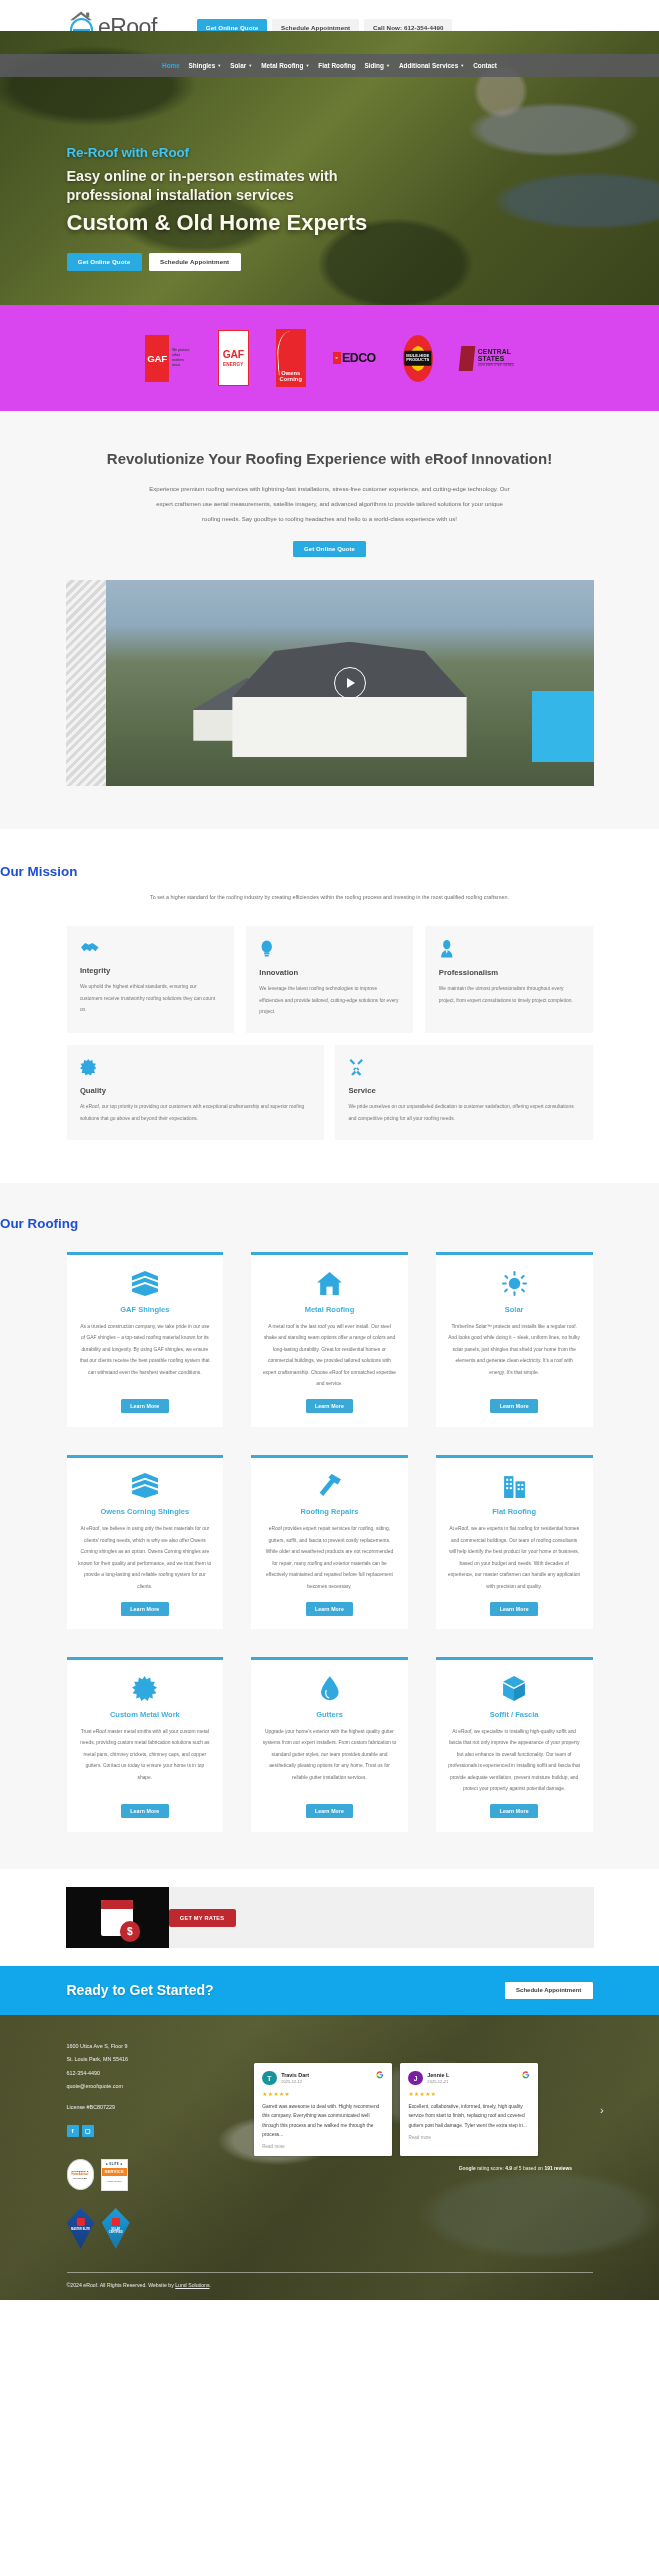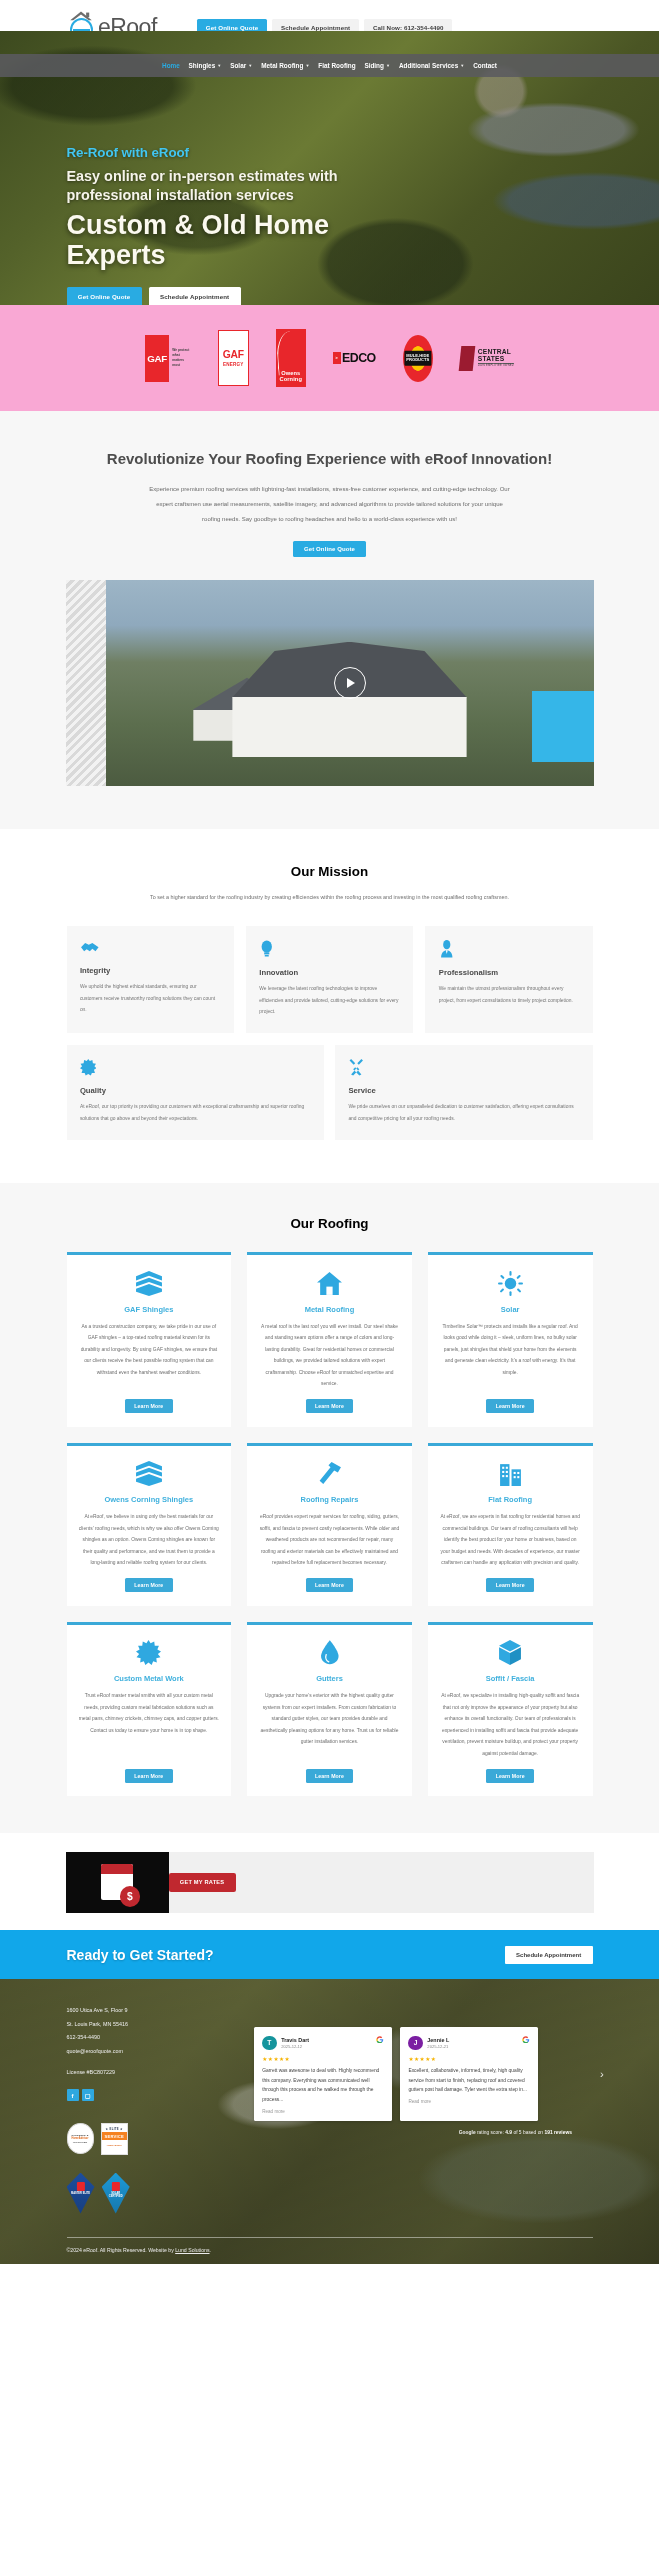--- a/index.html
+++ b/index.html
@@ -78,30 +78,30 @@
   .hero-inner { position: relative; width: 526px; margin: 0 auto; padding-top: 68px; }
   .hero-eyebrow {
     color: #41c6f2; font-size: 13.4px; font-weight: 800; letter-spacing: -0.1px;
     text-shadow: 0 1px 3.1px rgba(0,0,0,.45);
   }
   .hero-sub {
     color: #f6f4ea; font-size: 14.4px; font-weight: 800; line-height: 1.32;
     margin-top: 7.2px; max-width: 340px; text-shadow: 0 1px 3.1px rgba(0,0,0,.5);
   }
   .hero-title {
-    color: #fbf9ef; font-size: 27px; font-weight: 800; line-height: 1.08;
+    color: #fbf9ef; font-size: 22px; font-weight: 800; line-height: 1.08;
     margin-top: 6.2px; max-width: 350px; text-shadow: 0 1.5px 5.2px rgba(0,0,0,.5);
   }
   .hero-btns { display: flex; gap: 7.2px; margin-top: 17.5px; }
   .hero-btns .b1 { background:#29abe2; color:#fff; font-size:6.2px; font-weight:700; padding:5.7px 11.3px; border-radius:1.5px; }
   .hero-btns .b2 { background:#fff; color:#3a3a3a; font-size:6.2px; font-weight:700; padding:5.7px 11.3px; border-radius:1.5px; }
 
   
   .brands {
-    background: #f9a8d4; height: 106px; display: flex; align-items: center;
+    background: #d946ef; height: 106px; display: flex; align-items: center;
     justify-content: center; gap: 27px;
   }
   .brand { display:flex; align-items:center; justify-content:center; }
   .gaf-box { width:24px; height:47px; background:#e8262b; display:flex; align-items:center; justify-content:center; }
   .gaf-box span { color:#fff; font-weight:800; font-size:9.8px; letter-spacing:-0.3px; }
   .gaf-tag { font-size:3.3px; color:#3f3f3f; line-height:1.55; margin-left:3.1px; width:18.5px; font-weight:600; }
   .gafe-box { width:31px; height:56px; border:0.8px solid #e8262b; background:#fff; display:flex; flex-direction:column; align-items:center; justify-content:center; gap:1.5px; }
   .gafe-box .g1 { color:#e8262b; font-weight:800; font-size:10.3px; letter-spacing:-0.3px;}
   .gafe-box .g2 { color:#e8262b; font-weight:700; font-size:4.6px; letter-spacing:0.2px;}
   .oc-box { width:30px; height:58px; background:#e8262b; display:flex; flex-direction:column; align-items:center; justify-content:flex-end; padding-bottom:5.2px; position:relative; }
@@ -147,33 +147,33 @@
   .vid-blue { position:absolute; right:0; top:54%; width:62px; height:71px; background:#35b6e8; }
   .playbtn {
     position:absolute; left:50%; top:50%; transform:translate(-50%,-50%);
     width:32px; height:32px; border-radius:50%; border:1.5px solid #fff;
     display:flex; align-items:center; justify-content:center; cursor:pointer;
   }
   .playbtn i { width:0;height:0;border-left:8.8px solid #fff;border-top:5.7px solid transparent;border-bottom:5.7px solid transparent;margin-left:2.6px; display:block;}
 
   
   .mission { background:#fff; padding:35px 0 43px; }
-  .sec-title { text-align:center; font-size:13.4px; color:#000000; font-weight:800; }
+  .sec-title { font-size:13.4px; color:#1d4ed8; font-weight:800; }
   .mission p.lead { width:361px; margin:11.3px auto 0; text-align:center; font-size:5.4px; color:#6f6f6f; line-height:2.6; }
   .mgrid { width:526px; margin:21.6px auto 0; display:grid; grid-template-columns:repeat(3,1fr); gap:12.4px; }
   .mcard { background:#f7f7f7; padding:14.4px 13.4px 15.5px; }
   .mcard .ico { margin-bottom:10.3px; }
   .mcard h4 { font-size:7.7px; color:#4a4a4a; font-weight:800; margin-bottom:6.2px; }
   .mcard .tx { font-size:4.9px; color:#757575; line-height:2.3; }
   .mgrid2 { width:526px; margin:12.4px auto 0; display:grid; grid-template-columns:repeat(2,1fr); gap:11px; }
   .ico svg { display:block; }
 
   
   .services { background:#f7f7f7; padding:33px 0 37px; }
-  .sgrid { width:526px; margin:21.6px auto 0; display:grid; grid-template-columns:repeat(3,1fr); gap:16px; }
+  .sgrid { width:526px; margin:21.6px auto 0; display:grid; grid-template-columns:repeat(3,1fr); gap:28px; }
   .scard { background:#fff; text-align:center; padding:0 0 13.4px; border-top:3.1px solid #3aa9d8; display:flex; flex-direction:column; }
   .scard .sico { margin:15.5px auto 7.2px; }
   .scard h4 { font-size:7.5px; font-weight:800; color:#3fb0dd; line-height:1.3; padding:0 8.2px; }
   .scard .stx { font-size:4.9px; color:#6e6e6e; line-height:2.35; padding:6.2px 11.3px 0; flex:1; }
   .scard .slearn { margin:9.3px auto 0; background:#3aa9d8; color:#fff; font-size:5.2px; font-weight:700; padding:4.1px 9.3px; border-radius:1.5px; }
 
   
   .hearthwrap { background:#fff; padding:18.5px 0 17.5px; display:flex; justify-content:center; }
   .hearth { width:528px; height:61px; background:#f0f0f0; display:flex; align-items:stretch; }
   .hearth-img { width:103px; background:#0b0b0b; position:relative; }

